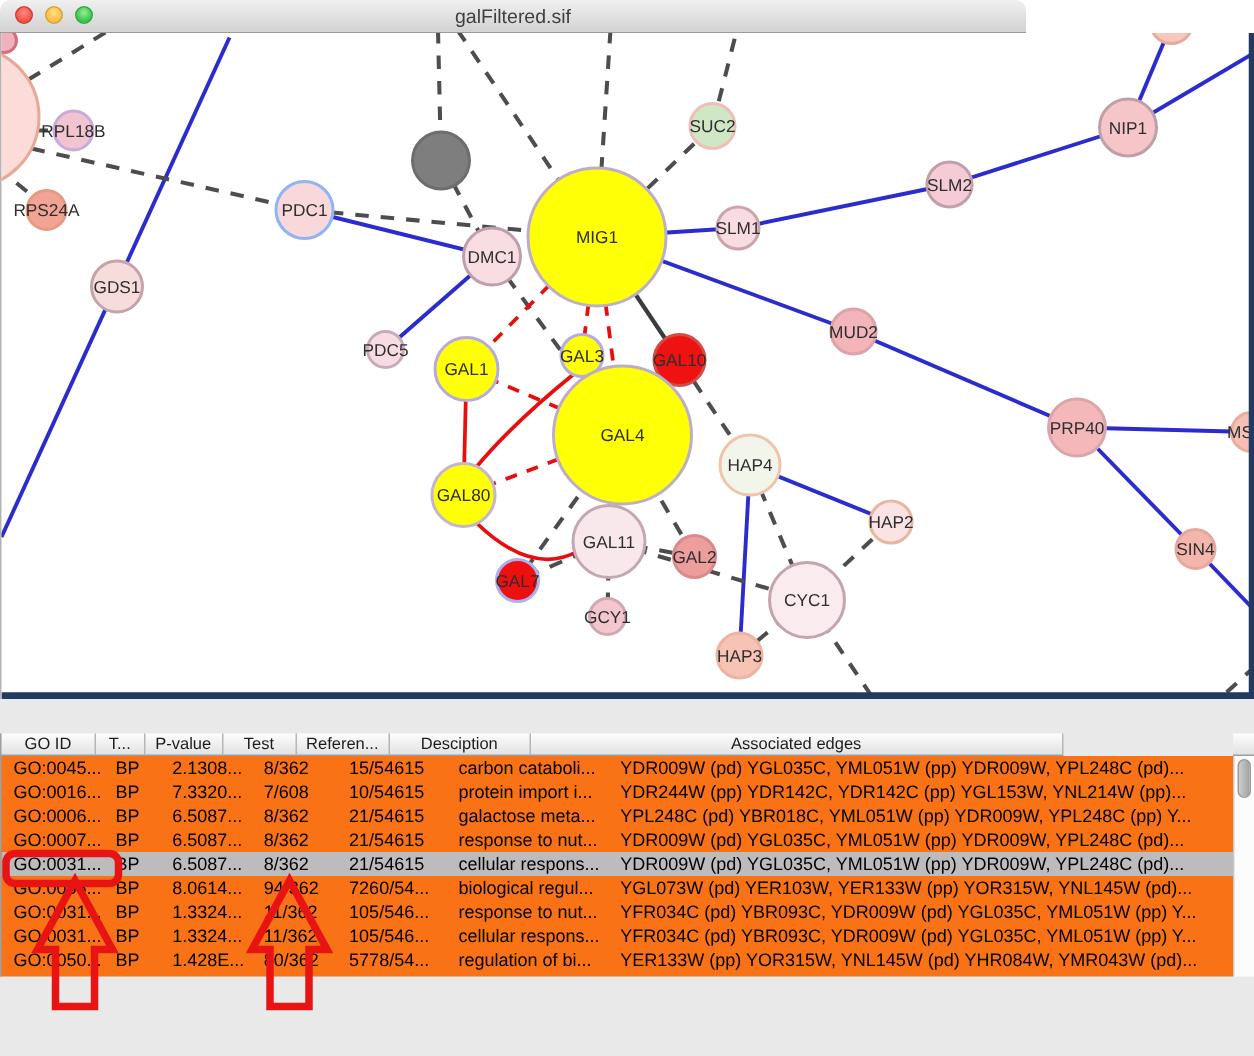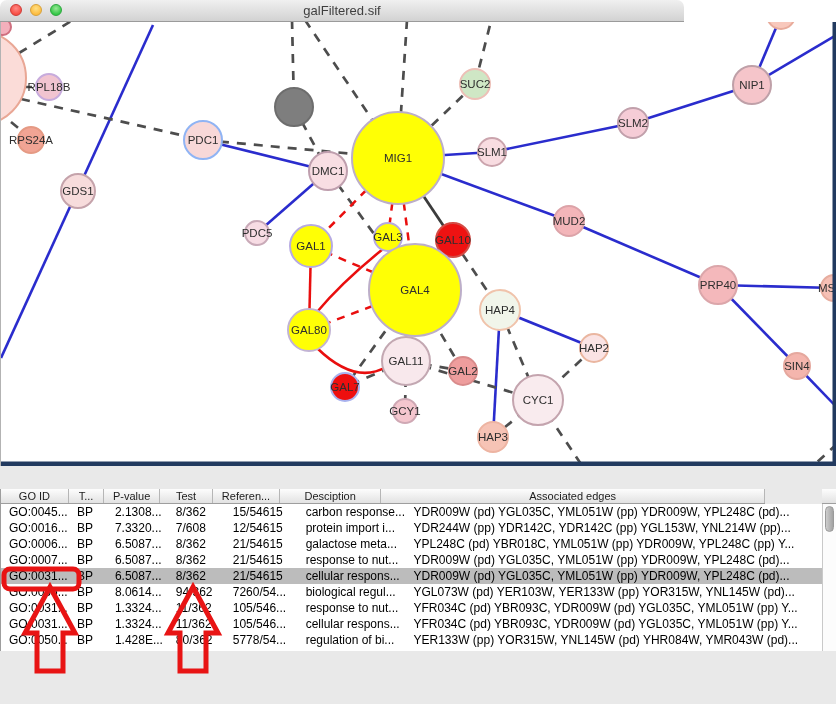--- a/index.html
+++ b/index.html
@@ -28,28 +28,28 @@
   #graph-svg line.d{stroke:#4d4d4d;stroke-width:2.7;stroke-dasharray:9 8;}
   #graph-svg line.r,#graph-svg path.r{stroke:#e90e0e;stroke-width:2.5;fill:none;}
   #graph-svg line.rd{stroke:#e90e0e;stroke-width:2.5;stroke-dasharray:8 7;}
   #graph-svg text{font-family:"Liberation Sans",sans-serif;font-size:11.5px;fill:#2e2e2e;
                   text-anchor:middle;dominant-baseline:middle;}
 
   
   .noa-window{position:absolute;left:0;top:466px;width:836px;height:238px;background:#e9e9e9;}
   .noa-window .titlebar{top:0;height:22px;background:linear-gradient(#efefef,#dcdcdc);
                         border-bottom:1px solid #ababab;}
-  .table-header{position:absolute;left:0;top:23px;width:765px;height:15px;display:flex;
+  .table-header{position:absolute;left:0;top:23px;width:709px;height:15px;display:flex;
                 background:linear-gradient(#fdfdfd,#e2e2e2);
                 border-bottom:1px solid #9e9e9e;border-left:1px solid #9e9e9e;box-sizing:border-box;align-items:flex-end;}
   .table-header .hcell{box-sizing:border-box;height:14px;line-height:14px;font-size:11px;color:#1c1c1c;
                 text-align:center;border-right:1px solid #b6b6b6;overflow:hidden;white-space:nowrap;}
   .hdr-stub{position:absolute;left:822px;top:23px;width:14px;height:15px;box-sizing:border-box;
             background:linear-gradient(#fdfdfd,#e2e2e2);border-bottom:1px solid #9e9e9e;}
-  .table-body{position:absolute;left:0;top:38px;width:822px;height:147px;background:#ffffff;
+  .table-body{position:absolute;left:0;top:38px;width:822px;height:147px;background:#f97316;
               border-left:1px solid #9e9e9e;box-sizing:border-box;overflow:hidden;}
   .trow{display:flex;height:16px;line-height:16px;font-size:12px;color:#000;white-space:nowrap;}
   .trow.selected{background:#bcbcbc;}
   .trow .cell{box-sizing:border-box;overflow:hidden;white-space:nowrap;}
   .cell:nth-child(1){padding-left:8px;}
   .cell:nth-child(2){padding-left:3px;}
   .cell:nth-child(3){padding-left:3px;}
   .cell:nth-child(4){padding-left:4px;}
   .cell:nth-child(5){padding-left:4px;}
   .cell:nth-child(6){padding-left:5px;}
@@ -213,29 +213,29 @@
       </div>
     <div class="hdr-stub"></div>
 
     <div class="table-body" id="table-body">
         <div class="trow">
           <div class="cell" style="width: 73px;">GO:0045...</div>
           <div class="cell" style="width: 38px;">BP</div>
           <div class="cell" style="width: 60px;">2.1308...</div>
           <div class="cell" style="width: 57px;">8/362</div>
           <div class="cell" style="width: 72px;">15/54615</div>
-          <div class="cell" style="width: 109px;">carbon response...</div>
+          <div class="cell" style="width: 109px;">carbon cataboli...</div>
           <div class="cell" style="width: 413px;">YDR009W (pd) YGL035C, YML051W (pp) YDR009W, YPL248C (pd)...</div>
         </div>
         <div class="trow">
           <div class="cell" style="width: 73px;">GO:0016...</div>
           <div class="cell" style="width: 38px;">BP</div>
           <div class="cell" style="width: 60px;">7.3320...</div>
           <div class="cell" style="width: 57px;">7/608</div>
-          <div class="cell" style="width: 72px;">12/54615</div>
+          <div class="cell" style="width: 72px;">10/54615</div>
           <div class="cell" style="width: 109px;">protein import i...</div>
           <div class="cell" style="width: 413px;">YDR244W (pp) YDR142C, YDR142C (pp) YGL153W, YNL214W (pp)...</div>
         </div>
         <div class="trow">
           <div class="cell" style="width: 73px;">GO:0006...</div>
           <div class="cell" style="width: 38px;">BP</div>
           <div class="cell" style="width: 60px;">6.5087...</div>
           <div class="cell" style="width: 57px;">8/362</div>
           <div class="cell" style="width: 72px;">21/54615</div>
           <div class="cell" style="width: 109px;">galactose meta...</div>

